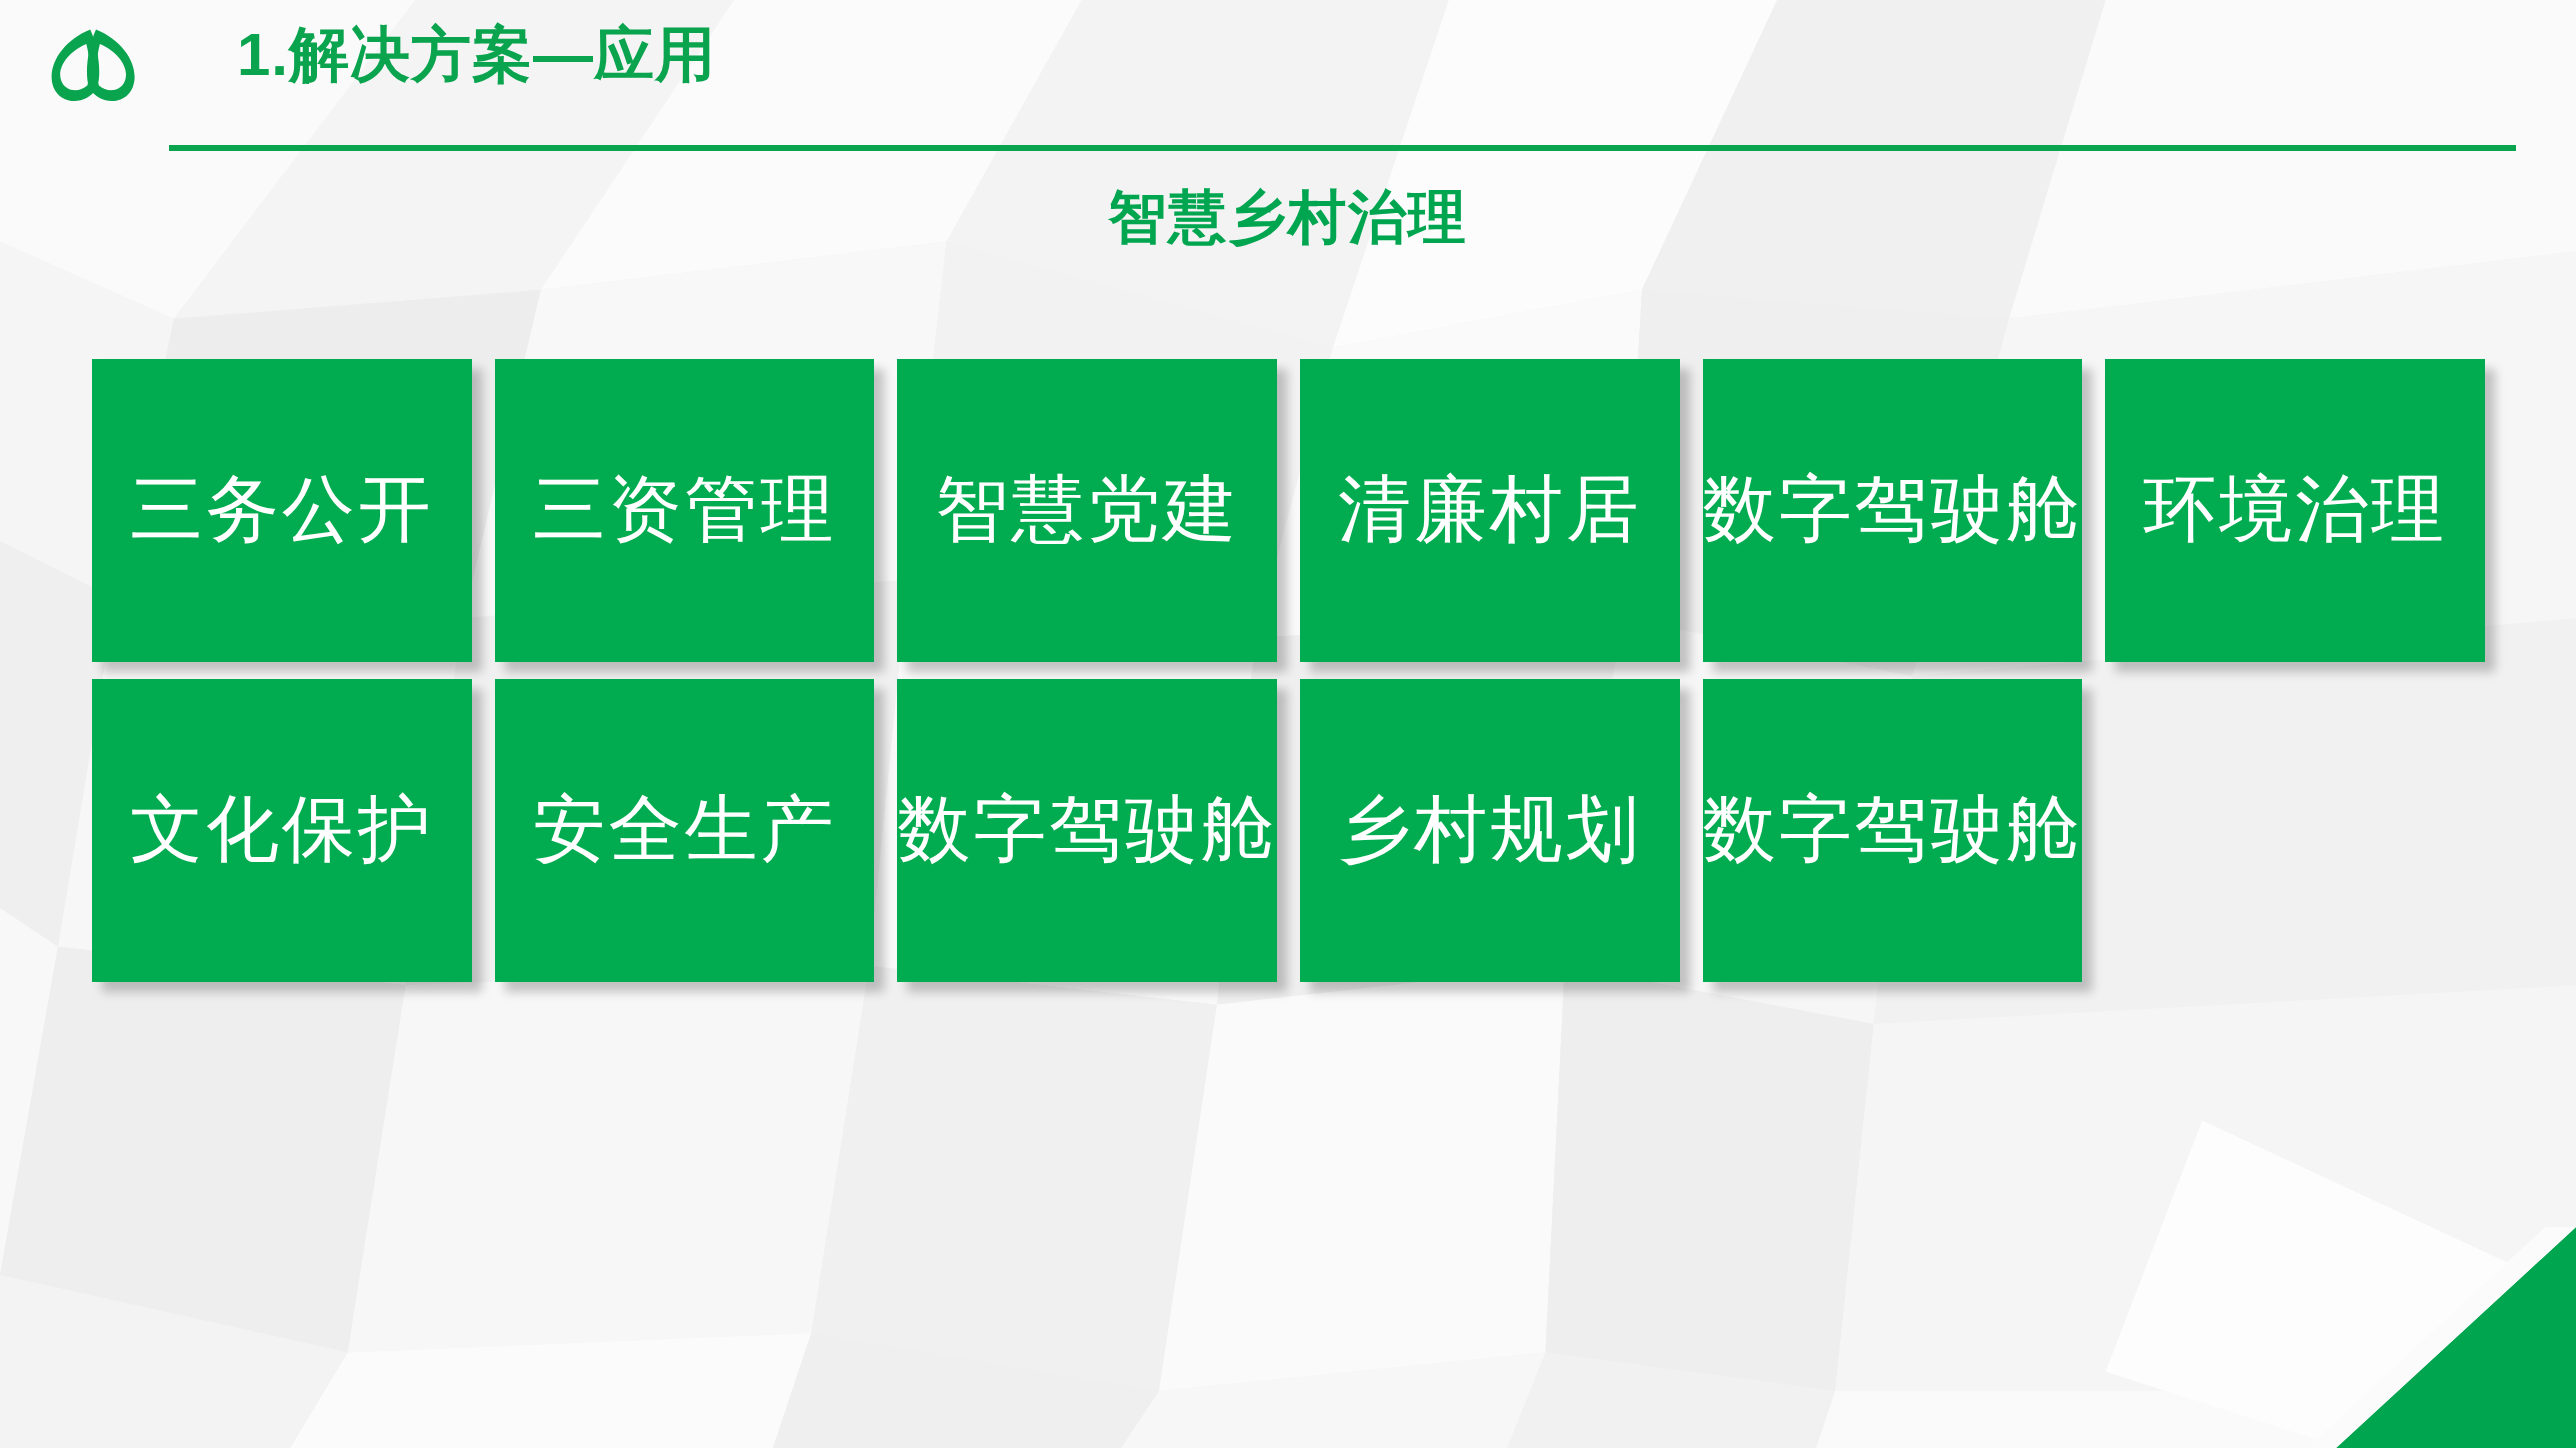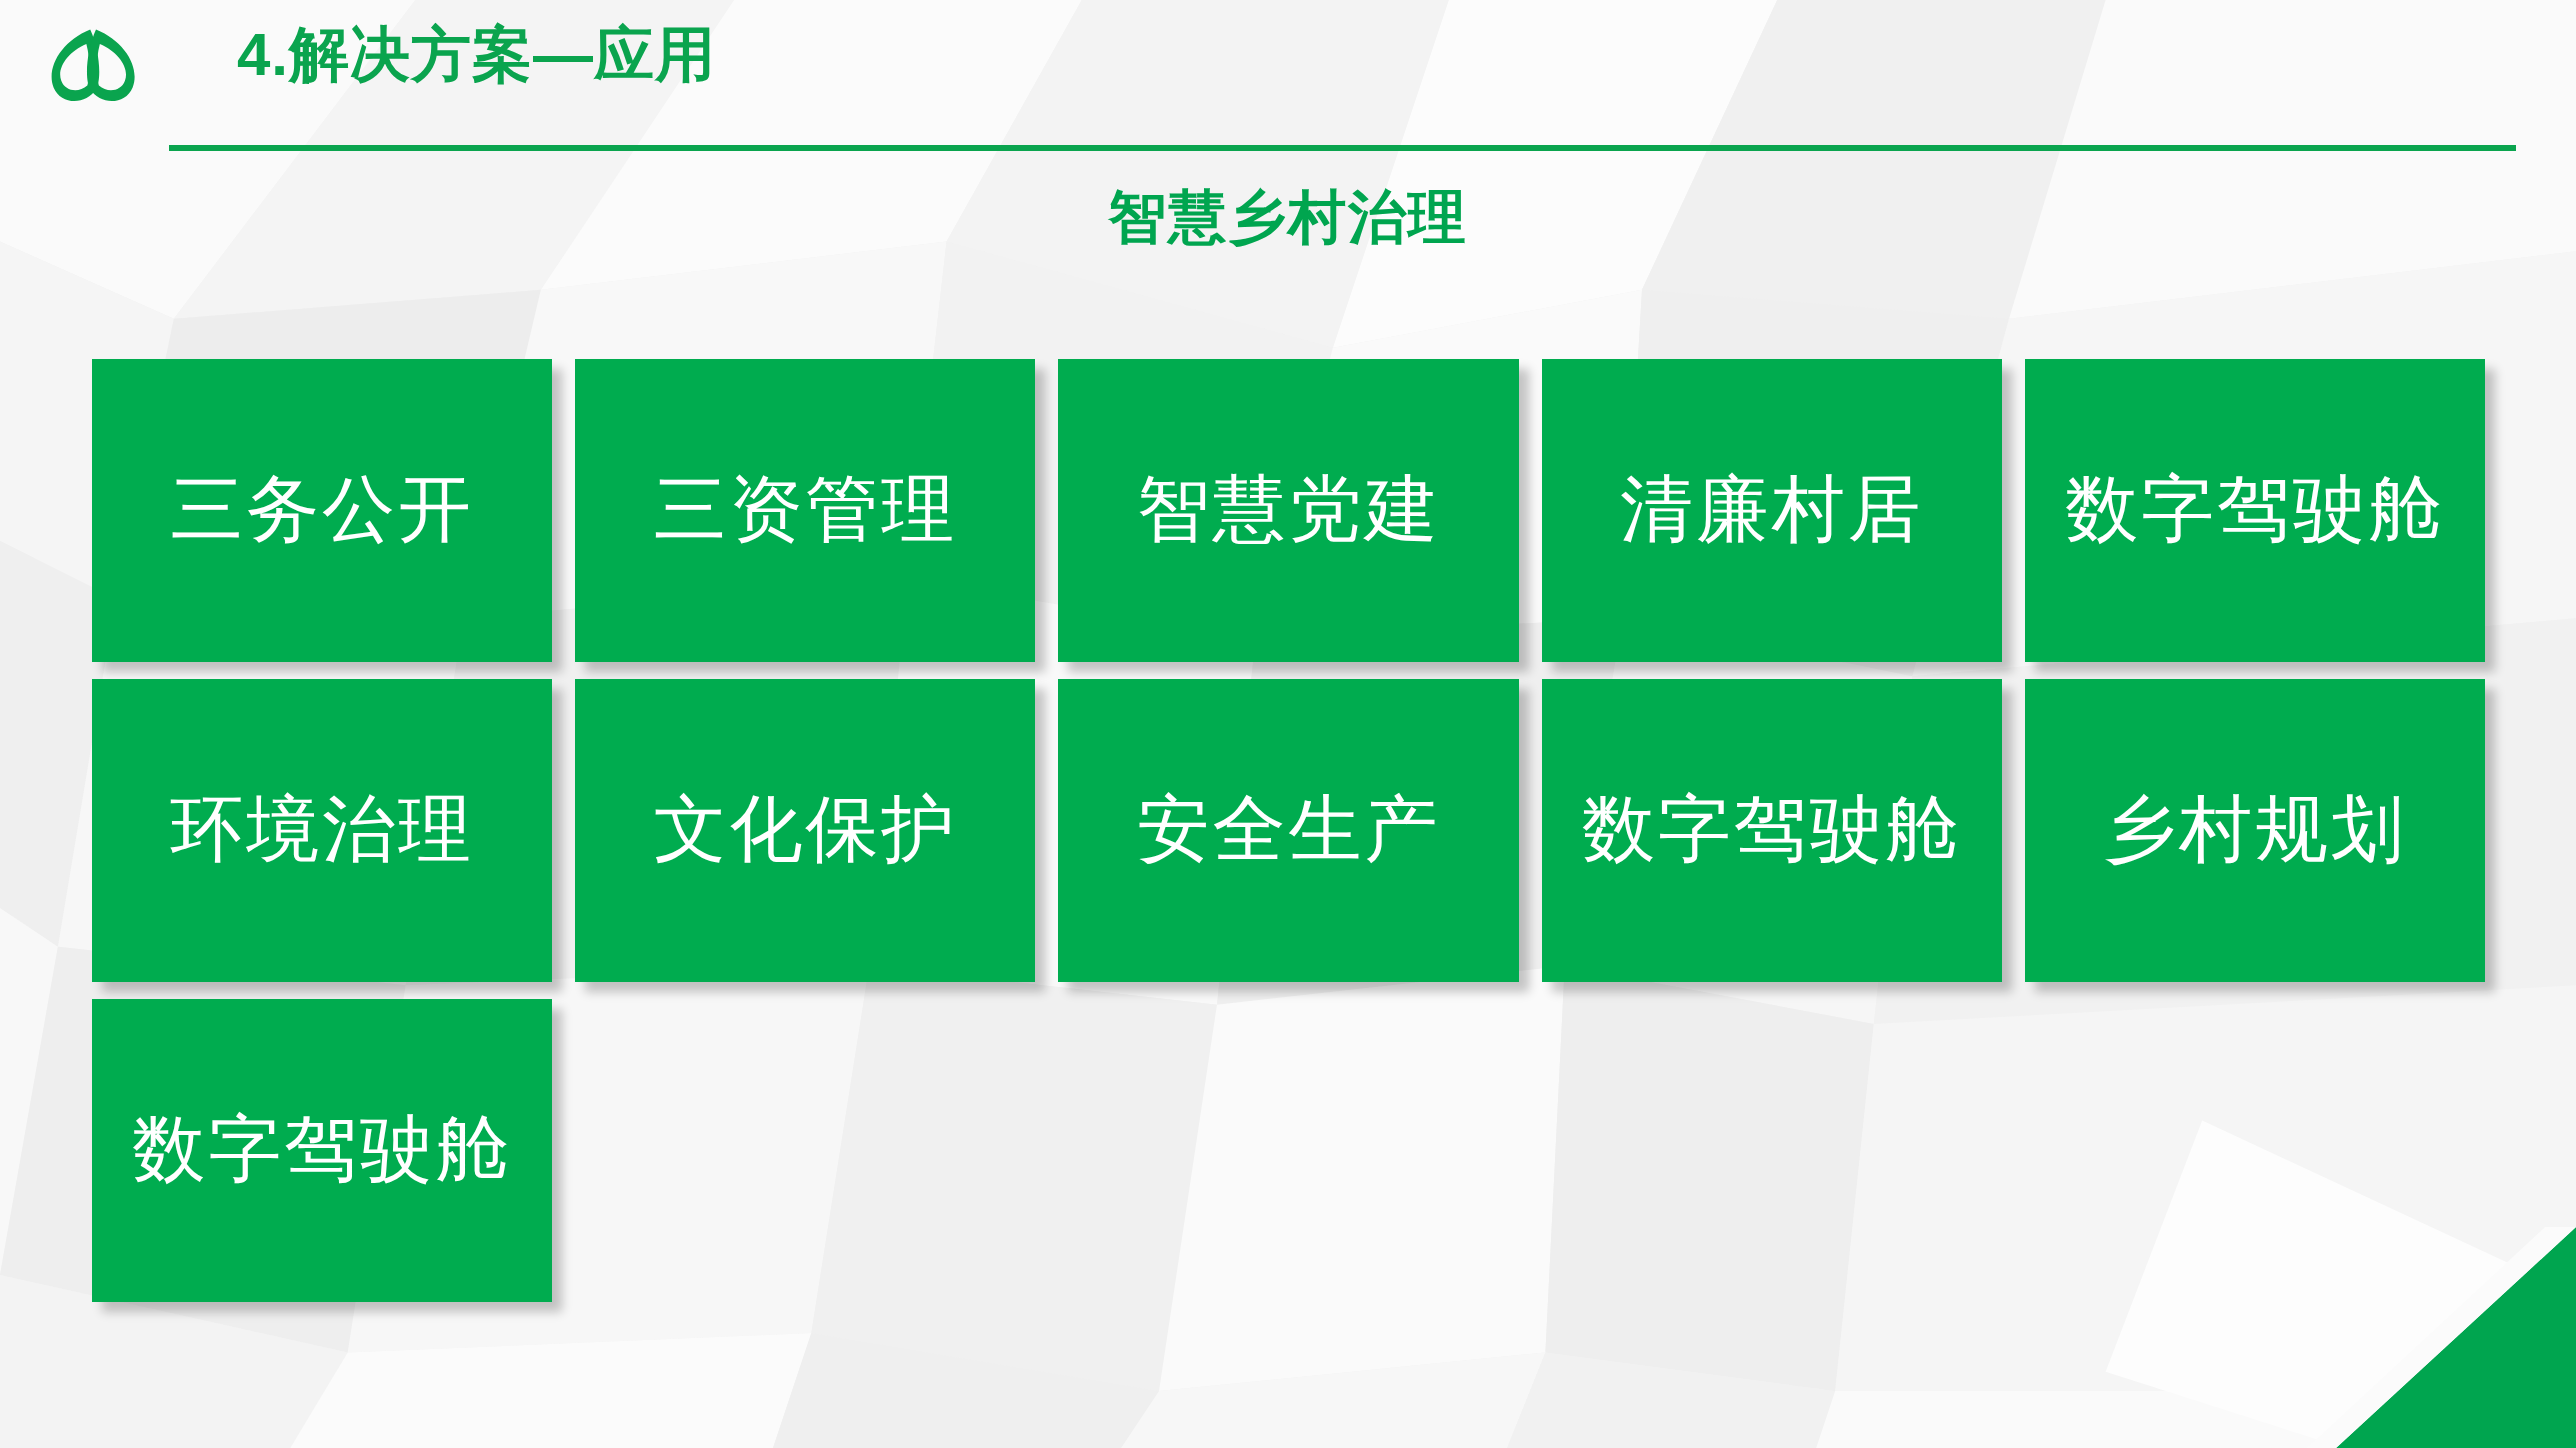--- a/index.html
+++ b/index.html
@@ -81,21 +81,21 @@
   }
 
   
   .grid {
     position: absolute;
     left: 92px;
     top: 359px;
     width: 2393px;
     height: 943px;
     display: grid;
-    grid-template-columns: repeat(5, 1fr);
+    grid-template-columns: repeat(6, 1fr);
     grid-template-rows: repeat(3, 1fr);
     column-gap: 23px;
     row-gap: 17.4px;
   }
   .tile {
     background: #00AC4F;
     display: flex;
     align-items: center;
     justify-content: center;
     box-shadow: 9.7px 9.7px 9.7px rgba(0, 0, 0, 0.22);
@@ -167,21 +167,21 @@
 
     <svg class="logo" viewBox="0 0 112 96" preserveAspectRatio="xMidYMid meet">
       <g fill="#0aa44e">
         <path d="M50 18 C20 30 4 58 12 78 C20 97 46 96 56 80 C62 70 60 40 50 18 Z
                  M46 33 C50 48 50 66 47 76 C38 84 24 82 20 71 C15 58 27 41 46 33 Z"></path>
         <path d="M56 18 C86 30 102 58 94 78 C86 97 60 96 50 80 C44 70 46 40 56 18 Z
                  M60 33 C56 48 56 66 59 76 C68 84 82 82 86 71 C91 58 79 41 60 33 Z"></path>
       </g>
     </svg>
 
-    <div class="header-title">4.解决方案—应用</div>
+    <div class="header-title">1.解决方案—应用</div>
 
     <div class="header-rule"></div>
   </div>
 
   <div class="subtitle">智慧乡村治理</div>
 
   <div class="grid">
     <div class="tile">
       <span class="tile-label">三务公开</span>
     </div>

